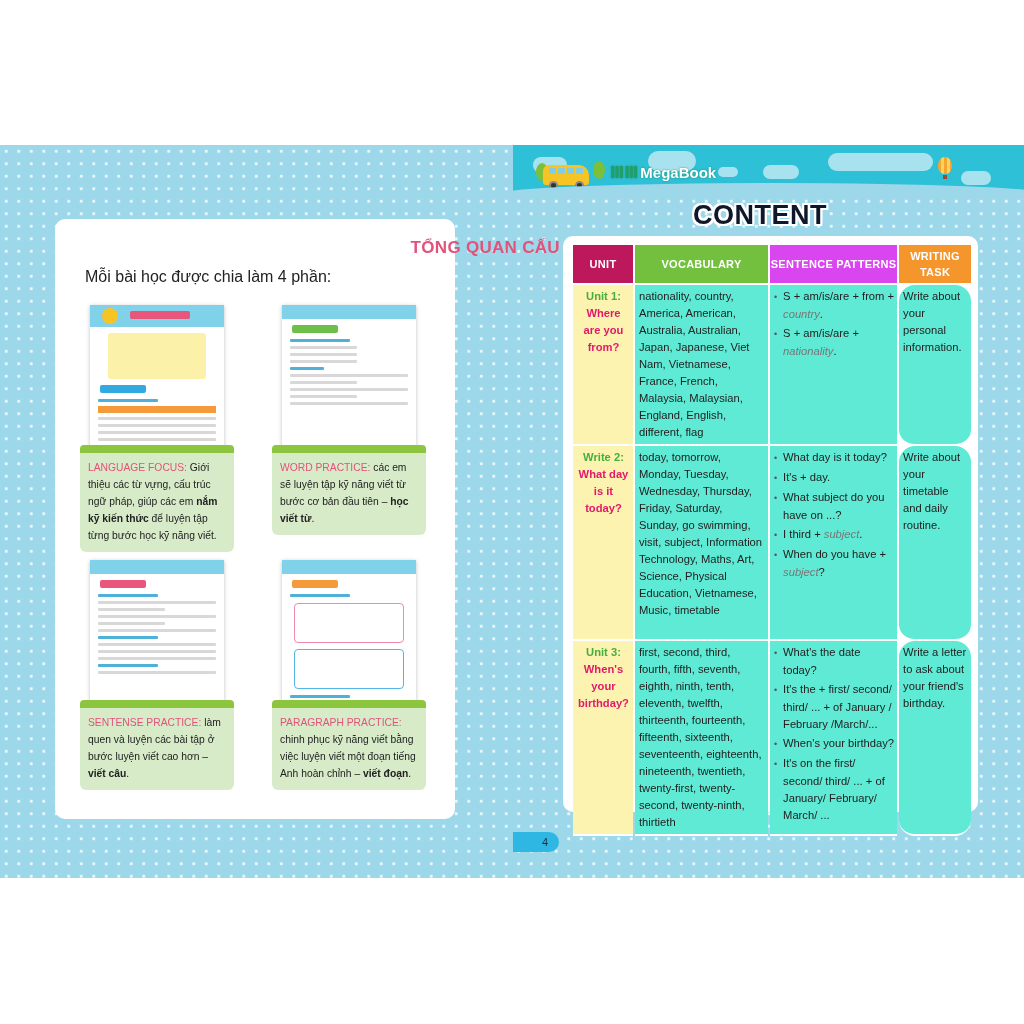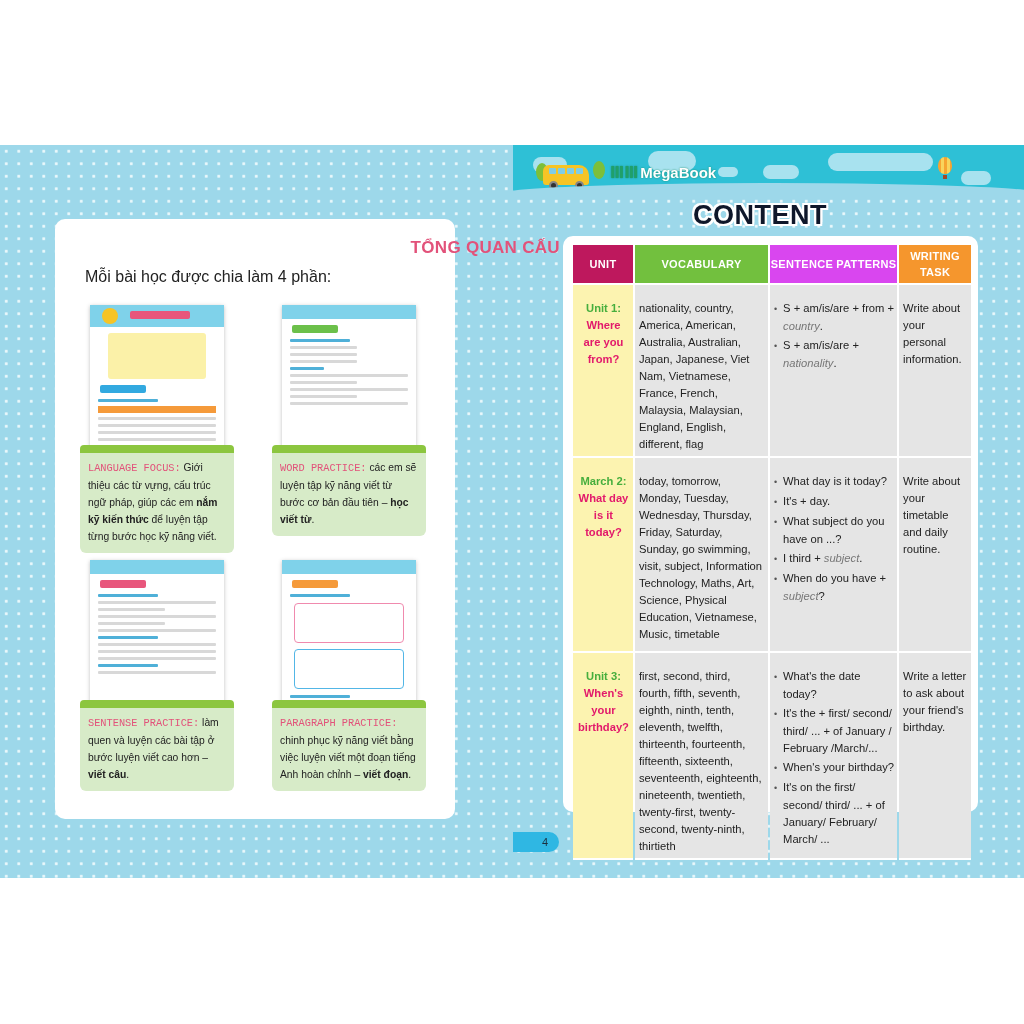--- a/index.html
+++ b/index.html
@@ -42,21 +42,21 @@
   .thumb .box { height: 40px; margin: 6px 12px; border: 1.5px solid #f08aae; border-radius: 4px; }
   .thumb .box.blue { border-color: #52b6e6; }
   .caption-strip {
     position: absolute; left: 0; top: 140px; width: 154px; height: 8px; background: #8cc63f; border-radius: 4px 4px 0 0;
   }
   .caption {
     position: absolute; left: 0; top: 148px; width: 154px; background: #d7ebc8;
     border-radius: 0 0 6px 6px; padding: 6px 8px 8px 8px;
     font-size: 10.3px; line-height: 17px; color: #222;
   }
-  .caption .lbl { color: #e2527a; font-family: Liberation Mono, monospace; }
+  .caption .lbl { color: #e2527a; }
   .caption b { font-weight: bold; }
 
   
   .header-band {
     position: absolute; left: 513px; top: 145px; width: 511px; height: 52px;
     background: #2ec0d6; overflow: hidden;
   }
   .header-band .curve {
     position: absolute; left: -20px; top: 38px; width: 560px; height: 40px;
     background: #9dd8ea; border-radius: 50% 50% 0 0 / 30% 30% 0 0;
@@ -99,30 +99,30 @@
   table.content th {
     color: #fff; font-size: 11px; font-weight: bold; height: 40px; text-align: center; letter-spacing: 0.3px;
     line-height: 16px; border-bottom: 2px solid #fff;
   }
   th.c-unit { background: #be185d; width: 60px; }
   th.c-vocab { background: #72c03e; width: 134px; }
   th.c-sent { background: #d946ef; width: 128px; }
   th.c-task { background: #f5962d; width: 72px; }
   table.content td {
     vertical-align: top; font-size: 11.2px; line-height: 17px; color: #222;
-    padding: 15px 3px 3px 4px; border-bottom: 2px solid #fff;
+    padding: 3px 3px 3px 4px; border-bottom: 2px solid #fff;
   }
   td.unit-cell { background: #fcf3b0; text-align: center; font-weight: bold; padding-top: 4px; }
   td.unit-cell .unum { color: #46ae3d; display: block; }
   td.unit-cell .utitle { color: #e2196b; display: block; }
-  td.vocab-cell, td.sent-cell, td.task-cell { background: #e5e5e5; }
+  td.vocab-cell, td.sent-cell, td.task-cell { background: #5eead4; }
   td.sent-cell .pat { display: block; padding-left: 9px; text-indent: -9px; margin-bottom: 2px; }
   td.sent-cell .pat::before { content: "\2022"; display: inline-block; width: 9px; text-indent: 0; color: #555; font-size: 9px; }
   td.sent-cell i { color: #777; }
-  td.task-cell { padding-left: 3px; }
+  td.task-cell { padding-left: 3px; border-radius: 16px; }
 
   .page-num {
     position: absolute; left: 513px; top: 832px; width: 46px; height: 20px;
     background: #2fb7e3; border-radius: 0 10px 10px 0;
     font-size: 11px; color: #1b3040; text-align: right; padding-right: 11px; line-height: 20px;
   }
 </style>
 </head>
 <body>
 
@@ -259,21 +259,21 @@
       <td class="vocab-cell">nationality, country, America, American, Australia, Australian, Japan, Japanese, Viet Nam, Vietnamese, France, French, Malaysia, Malaysian, England, English, different, flag</td>
       <td class="sent-cell">
         <span class="pat"><span>S + am/is/are + from + </span><i>country</i><span>.</span></span>
         <span class="pat"><span>S + am/is/are + </span><i>nationality</i><span>.</span></span>
       </td>
       <td class="task-cell">Write about your personal information.</td>
     </tr>
 
     <tr style="height:195px;">
       <td class="unit-cell">
-        <span class="unum">March 2:</span>
+        <span class="unum">Write 2:</span>
         <span class="utitle">What day is it today?</span>
       </td>
       <td class="vocab-cell">today, tomorrow, Monday, Tuesday, Wednesday, Thursday, Friday, Saturday, Sunday, go swimming, visit, subject, Information Technology, Maths, Art, Science, Physical Education, Vietnamese, Music, timetable</td>
       <td class="sent-cell">
         <span class="pat"><span>What day is it today?</span></span>
         <span class="pat"><span>It's + day.</span></span>
         <span class="pat"><span>What subject do you have on ...?</span></span>
         <span class="pat"><span>I third + </span><i>subject</i><span>.</span></span>
         <span class="pat"><span>When do you have + </span><i>subject</i><span>?</span></span>
       </td>

